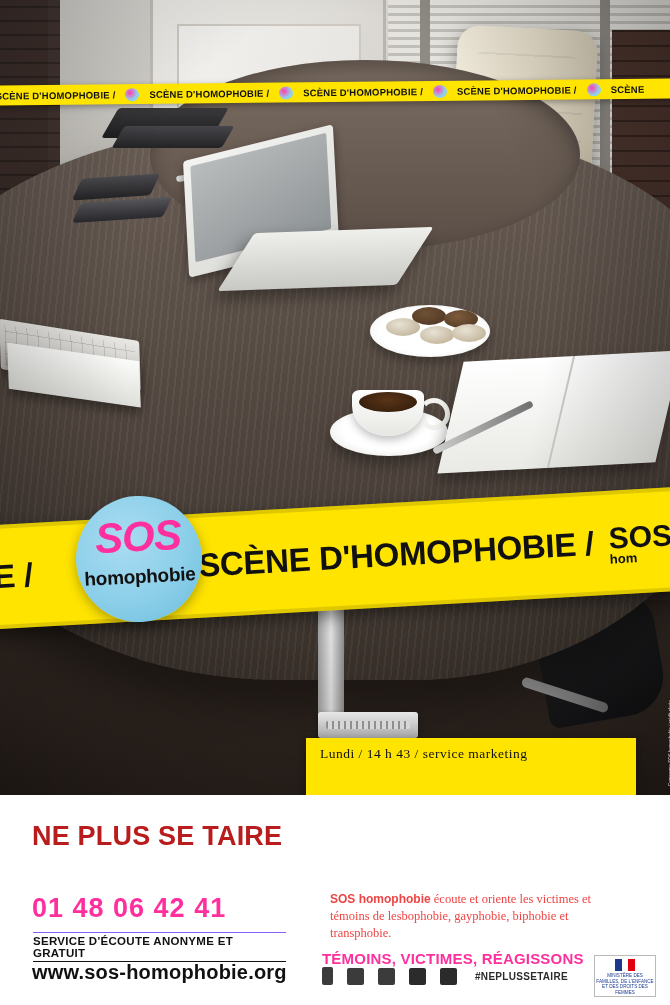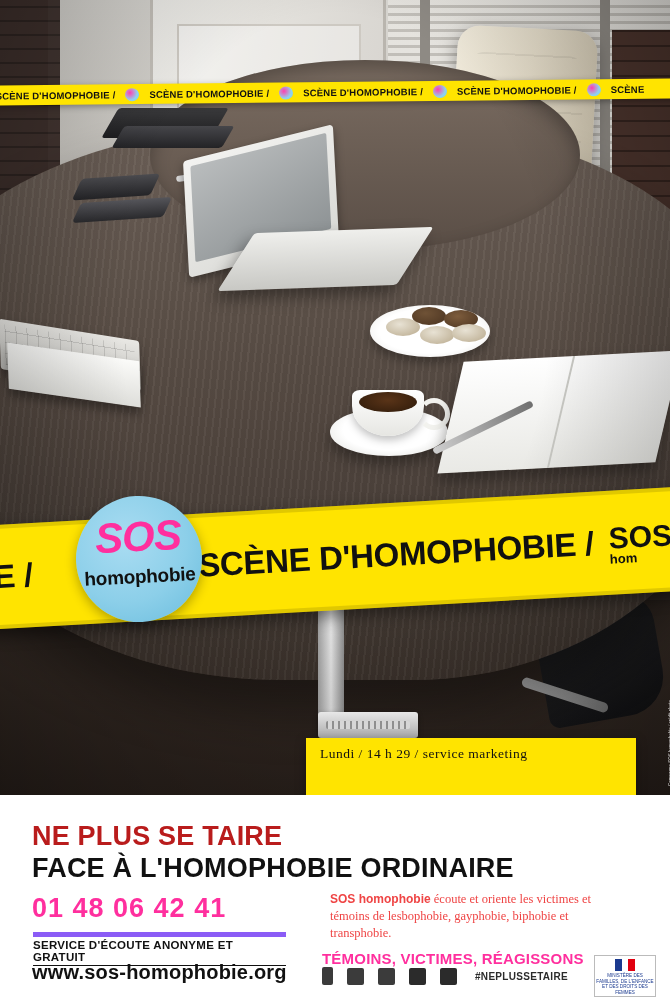--- a/index.html
+++ b/index.html
@@ -585,21 +585,21 @@
     letter-spacing: 1px;
   }
   .phone-sub {
     position: absolute;
     left: 33px; top: 137px;
     font-family: "Liberation Sans", sans-serif;
     font-weight: 700;
     font-size: 11.5px;
     color: #111;
     letter-spacing: .3px;
-    border-top: 5px solid #8b5cf6;
+    border-top: 1px solid #8b5cf6;
     border-bottom: 1px solid #111;
     padding: 2px 0 2px 0;
     width: 253px;
   }
   .website {
     position: absolute;
     left: 32px; top: 166px;
     font-family: "Liberation Sans", sans-serif;
     font-weight: 700;
     font-size: 20px;
@@ -785,26 +785,25 @@
     <div class="homo-txt">homophobie</div>
   </div>
 
   <div class="sos-right-mini">
     <span>SOS</span>
     <small>hom</small>
   </div>
 
   <div class="clip"></div>
   <div class="caption-box">
-    <div class="caption-meta">Lundi / 14 h 29 / service marketing</div>
+    <div class="caption-meta">Lundi / 14 h 43 / service marketing</div>
   </div>
 
   <div class="bottom">
     <div class="head1">NE PLUS SE TAIRE</div>
-    <div class="head2">FACE À L'HOMOPHOBIE ORDINAIRE</div>
     <div class="phone">01 48 06 42 41</div>
     <div class="phone-sub">SERVICE D'ÉCOUTE ANONYME ET GRATUIT</div>
     <div class="website">www.sos-homophobie.org</div>
 
     <div class="right-col">
       <div class="rc-line1">
         <b>SOS homophobie</b><span> écoute et oriente les victimes et témoins de lesbophobie, gayphobie, biphobie et transphobie.</span>
       </div>
       <div class="rc-pink">TÉMOINS, VICTIMES, RÉAGISSONS</div>
     </div>

